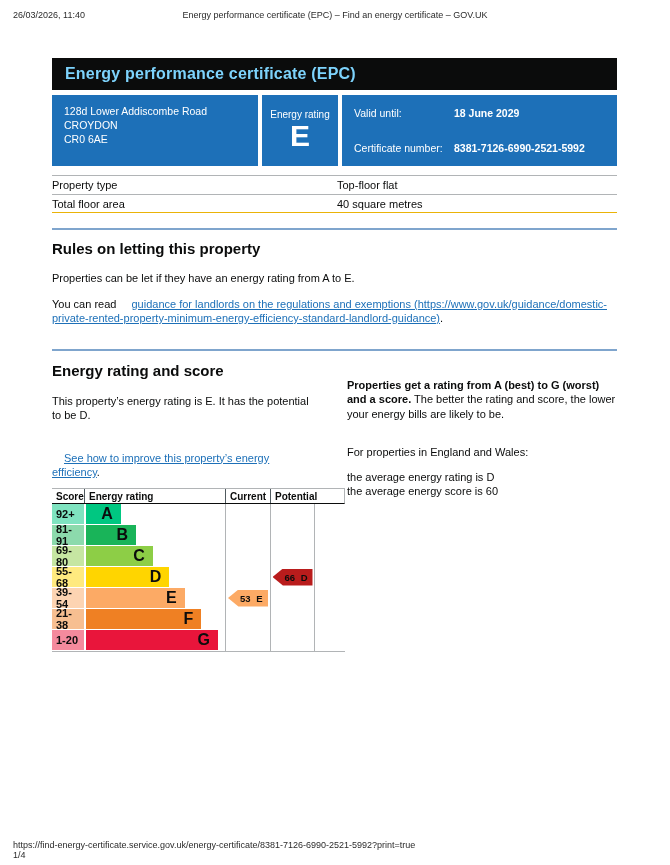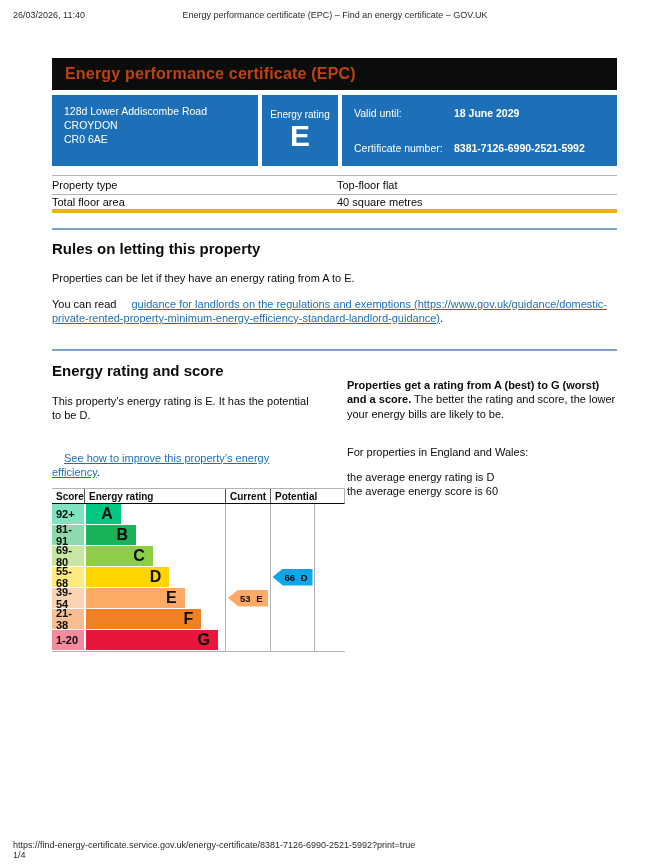--- a/index.html
+++ b/index.html
@@ -20,21 +20,21 @@
   .print-header { top: 10px; }
   .print-header .ph-title {
     position: absolute; left: 0; right: 0; text-align: center;
   }
   .print-footer { top: 840px; flex-direction: column; }
 
   
   .page { position: absolute; top: 58px; left: 52px; width: 565px; }
 
   .banner {
-    background: #0b0c0c; color: #c2410c;
+    background: #0b0c0c; color: #7dd3fc;
     height: 32px; display: flex; align-items: center;
     padding-left: 13px;
     font-size: 16px; font-weight: bold; letter-spacing: .2px;
   }
 
   .summary {
     margin-top: 5px; height: 71px;
     display: grid; grid-template-columns: 206px 76px 1fr; gap: 4px;
     color: #ffffff; font-size: 10.5px;
   }
@@ -46,21 +46,21 @@
   .validity-cell { background: transparent !important; display: grid; grid-template-rows: 1fr 1fr; }
   .validity-row { background: #1d70b8; display: flex; align-items: center; padding: 0 12px; }
   .validity-row .v-label { width: 100px; flex: none; }
   .validity-row .v-value { font-weight: bold; }
 
   .props { margin-top: 9px; width: 100%; }
   .prop-row {
     display: flex; border-top: 1px solid #b1b4b6;
     font-size: 11px; padding: 4px 0 4px 0; height: 19px; align-items: center;
   }
-  .prop-row:last-child { border-bottom: 4px solid #eab308; }
+  .prop-row:last-child { border-bottom: 1px solid #eab308; }
   .prop-label { width: 285px; flex: none; }
 
   hr.section-break { border: none; border-top: 2px solid #7fa5cd; }
   .break-1 { margin-top: 15px; }
   .break-2 { margin-top: 23px; }
 
   h2 { font-size: 15px; font-weight: bold; color: #0b0c0c; }
   .rules-heading { margin-top: 10px; }
   p { font-size: 11px; line-height: 1.32; }
   .rules-p1 { margin-top: 14px; }
@@ -234,21 +234,21 @@
                 <div class="pointer-arrow" style="background: rgb(252, 170, 101);">53 E</div>
               </div>
               <div class="arrow-slot"></div>
               <div class="arrow-slot"></div>
             </div>
           <div class="arrow-col">
               <div class="arrow-slot"></div>
               <div class="arrow-slot"></div>
               <div class="arrow-slot"></div>
               <div class="arrow-slot">
-                <div class="pointer-arrow" style="background: #0ea5e9;">66 D</div>
+                <div class="pointer-arrow" style="background: #b91c1c;">66 D</div>
               </div>
               <div class="arrow-slot"></div>
               <div class="arrow-slot"></div>
               <div class="arrow-slot"></div>
             </div>
         </div>
       </div>
     </div>
 
     <div class="col-right">

